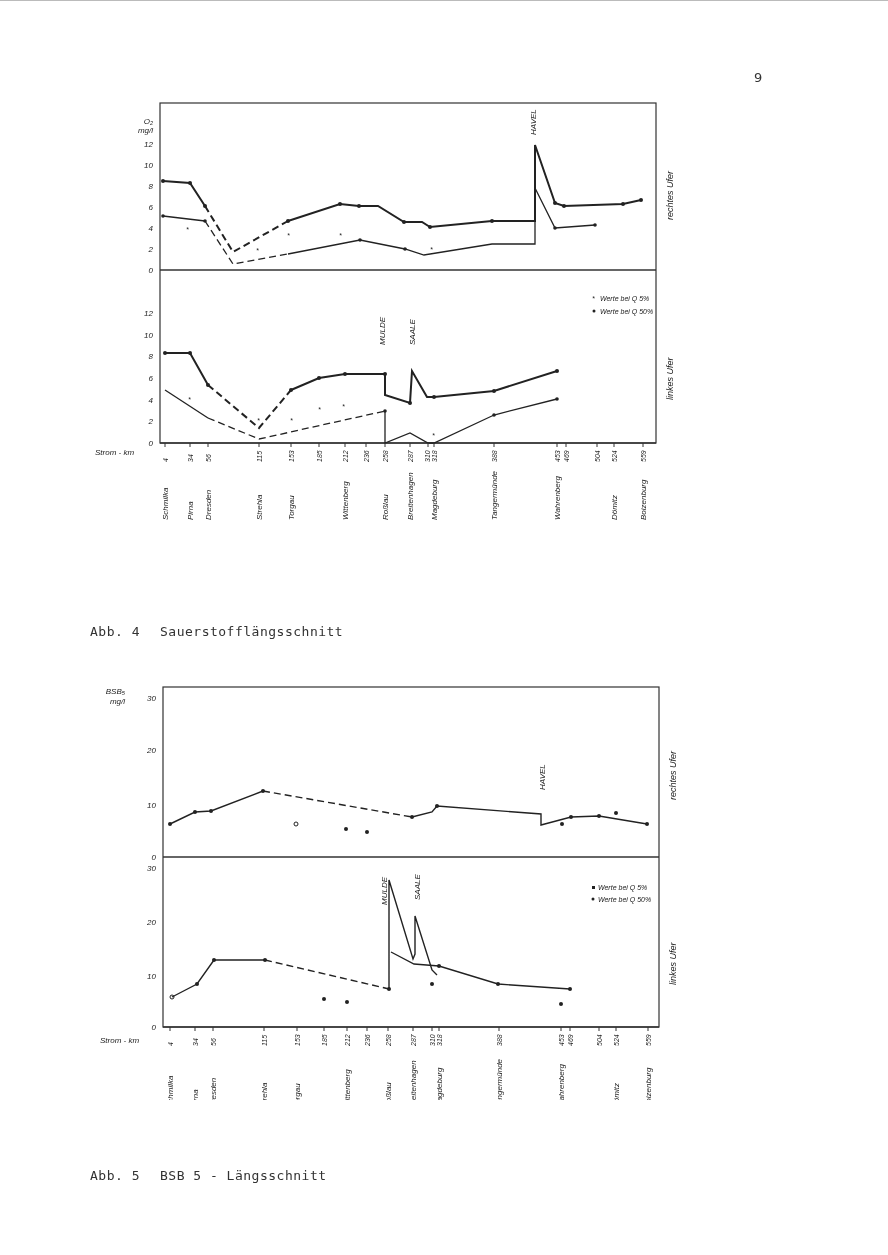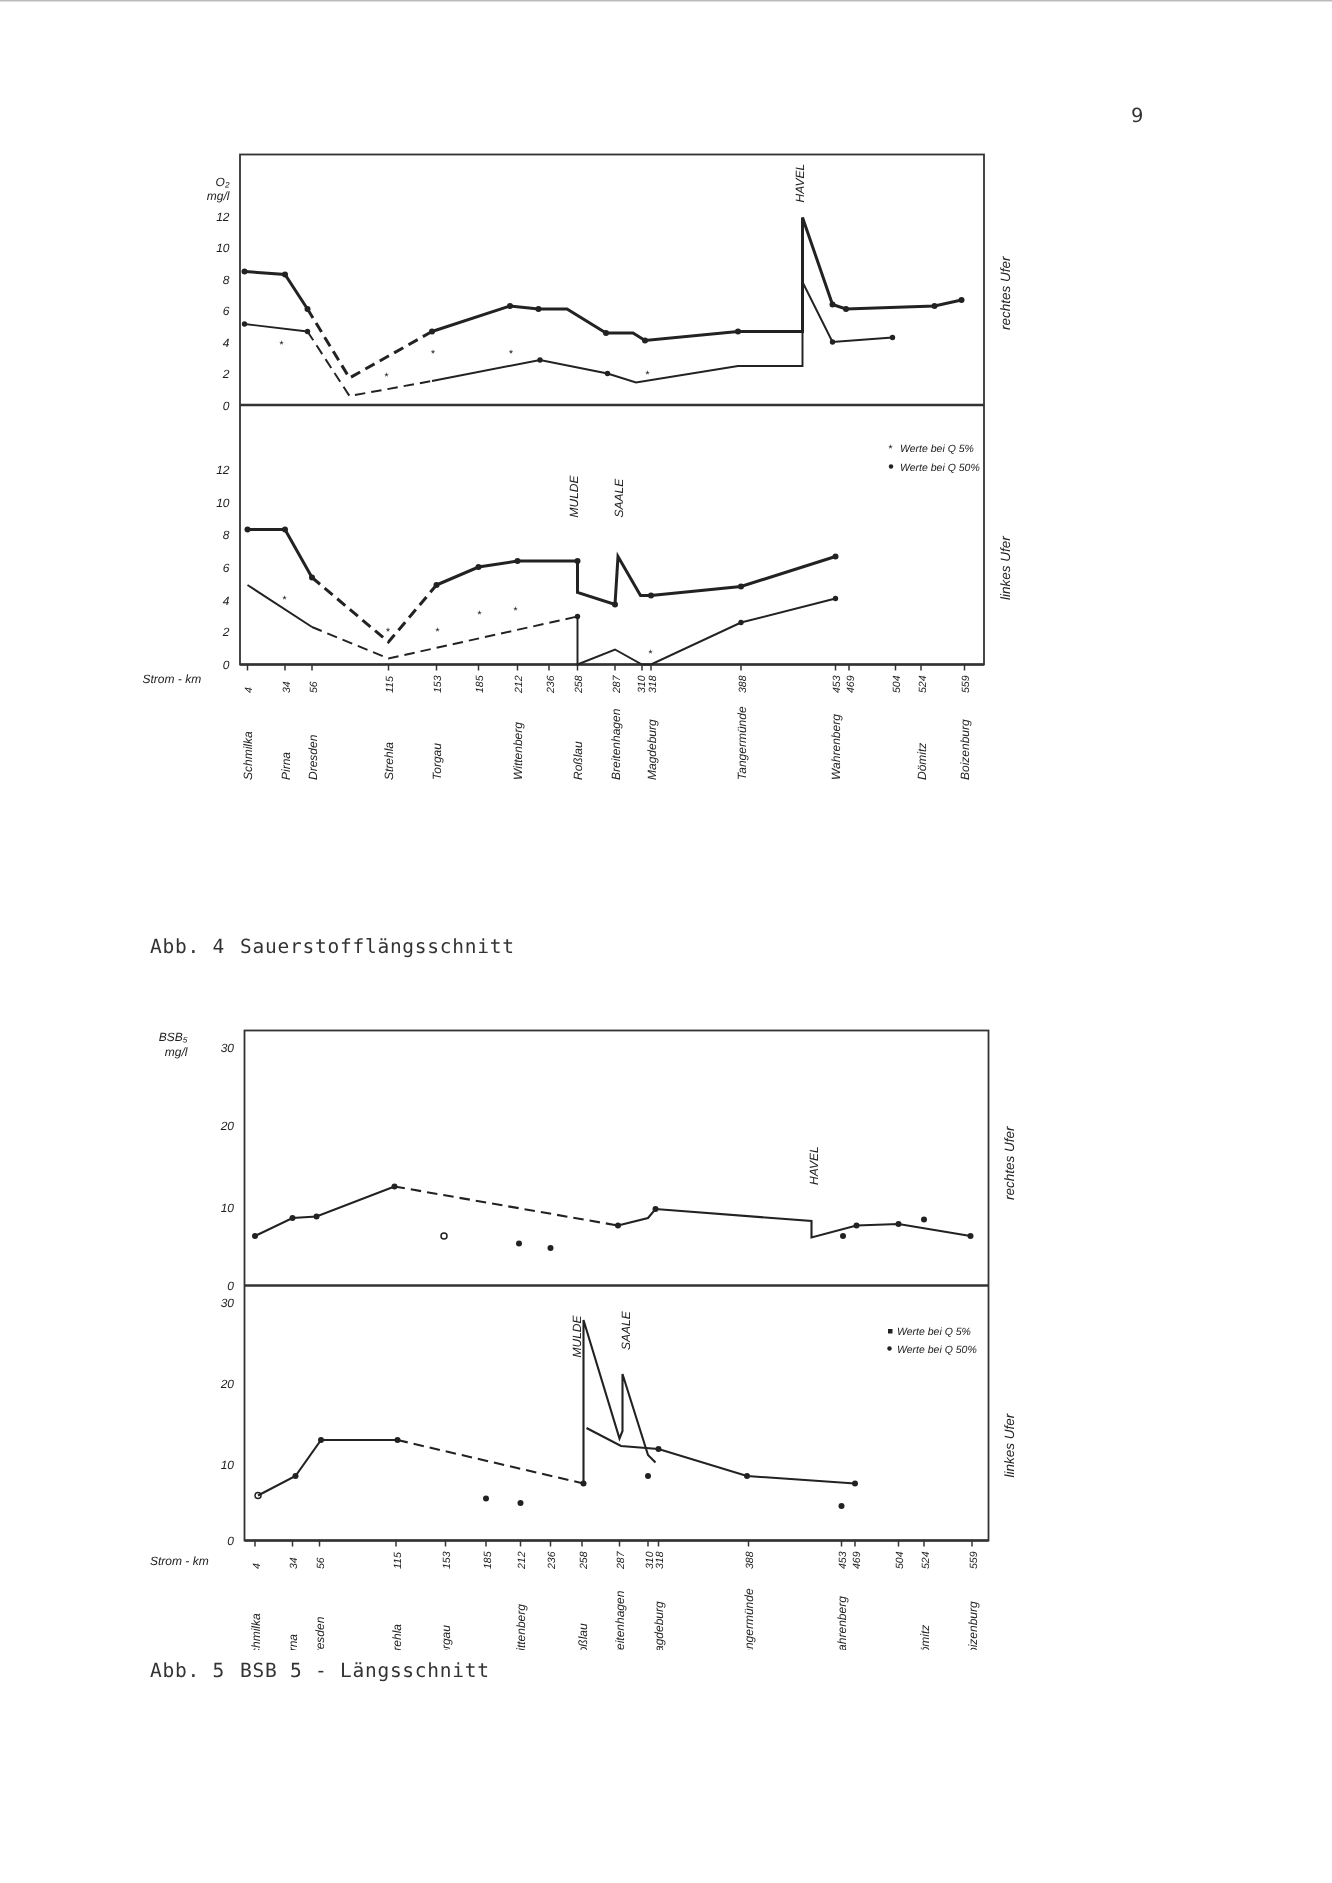--- a/index.html
+++ b/index.html
@@ -1,18 +1,18 @@
 <!DOCTYPE html>
 <html><head>
 <meta charset="utf-8">
 <style>
   html,body{margin:0;padding:0;background:#fff;}
   body{width:888px;height:1255px;position:relative;overflow:hidden;font-family:"DejaVu Sans",sans-serif;color:#222;}
   .page-num{position:absolute;left:754px;top:70px;font-size:13px;color:#333;}
-  .caption{position:absolute;left:90px;font-family:"DejaVu Sans Mono",monospace;font-size:13px;color:#333;letter-spacing:0.5px;text-align:center;}
+  .caption{position:absolute;left:90px;font-family:"DejaVu Sans Mono",monospace;font-size:13px;color:#333;letter-spacing:0.5px;}
   .caption .num{display:inline-block;width:70px;}
   svg text{font-family:"Liberation Sans",sans-serif;font-style:italic;fill:#222;}
   .edge{position:absolute;left:0;top:0;width:888px;height:1px;background:#bbb;}
 </style>
 </head>
 <body>
 
 <div class="edge"></div>
 <div class="page-num">9</div>
 
@@ -310,15 +310,15 @@
     <text transform="translate(391,1108) rotate(-90)">Roßlau</text>
     <text transform="translate(416,1108) rotate(-90)">Breitenhagen</text>
     <text transform="translate(442,1108) rotate(-90)">Magdeburg</text>
     <text transform="translate(502,1108) rotate(-90)">Tangermünde</text>
     <text transform="translate(564,1108) rotate(-90)">Wahrenberg</text>
     <text transform="translate(619,1108) rotate(-90)">Dömitz</text>
     <text transform="translate(651,1108) rotate(-90)">Boizenburg</text>
   </g>
 </svg>
 
-<div class="caption" style="top:1107px">
+<div class="caption" style="top:1168px">
   <span class="num">Abb. 5</span><span>BSB 5 - Längsschnitt</span>
 </div>
 
 </body></html>

